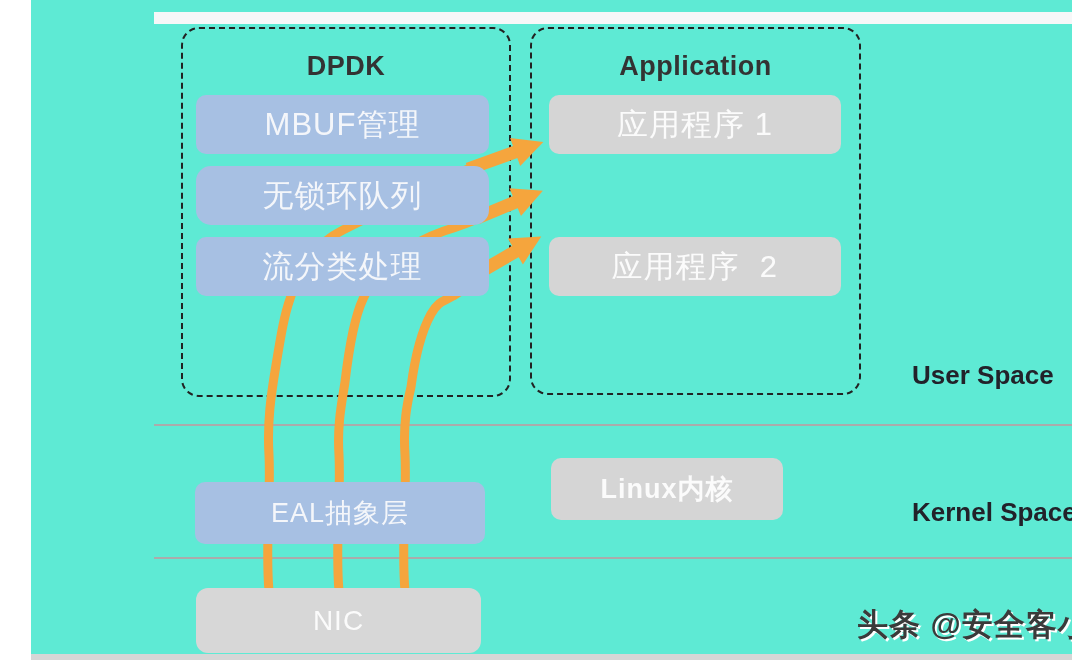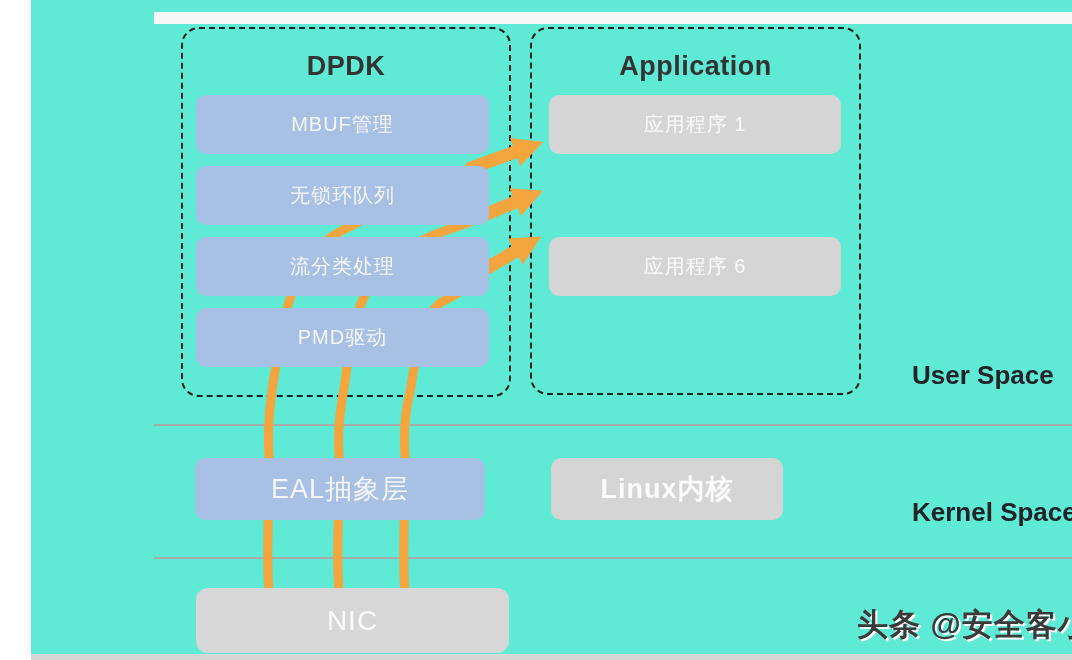--- a/index.html
+++ b/index.html
@@ -43,32 +43,32 @@
   .divider-2{left:123px;top:557px;width:941px;}
 
   svg.flows{left:0;top:0;z-index:2;pointer-events:none;}
   .flow-line{fill:none;stroke:var(--arrow-orange);stroke-width:9;stroke-linecap:round;}
   .flow-arrow{fill:none;stroke:var(--arrow-orange);stroke-width:13;stroke-linecap:butt;}
   .arrowhead{fill:var(--arrow-orange);}
 
   .module{
     display:flex;align-items:center;justify-content:center;
     border-radius:10px;z-index:3;
-    font-size:20px;color:var(--module-text);
+    font-size:31px;color:var(--module-text);
     letter-spacing:1px;
   }
   .m-blue{background:var(--dpdk-module-fill);}
   .m-gray{background:var(--app-module-fill);color:#fbfbfb;}
   .dpdk-col{left:165px;width:293px;height:59px;}
   .app-col{left:518px;width:292px;height:59px;text-align:right;}
-  .row-1{top:95px;} .row-2{top:166px;} .row-3{top:237px;} .row-4{top:308px;}
+  .row-1{top:95px;} .row-2{top:166px;border-radius:15px;} .row-3{top:237px;font-family:Liberation Mono, monospace;} .row-4{top:308px;}
 
-  .eal-box{left:164px;top:458px;width:290px;height:62px;font-size:27px;}
+  .eal-box{left:164px;top:482px;width:290px;height:62px;font-size:27px;}
   .linux-box{left:520px;top:458px;width:232px;height:62px;font-size:27px;font-weight:bold;}
-  .nic-box{left:165px;top:588px;width:313px;height:65px;border-radius:12px;font-size:28px;background:#d7d7d7;}
+  .nic-box{left:165px;top:588px;width:285px;height:65px;border-radius:12px;font-size:28px;background:#d7d7d7;}
 
   .region-label{
     font-size:26px;font-weight:bold;color:var(--region-label-text);
     z-index:4;white-space:nowrap;
   }
   .label-user{left:881px;top:360px;}
   .label-kernel{left:881px;top:497px;}
 
   .watermark{
     left:826px;top:604px;z-index:6;white-space:nowrap;
@@ -104,24 +104,23 @@
     <path class="flow-line" d="M 308 591 C 304 545, 310 495, 308 455 C 306 424, 311 402, 314 382 C 318 348, 323 318, 332 299 C 345 267, 376 244, 413 231 C 426 227, 438 223, 450 217"></path>
     <path class="flow-line" d="M 374 591 C 370 545, 376 495, 374 455 C 372 424, 376 404, 380 387 C 384 357, 390 332, 400 314 C 407 301, 414 301, 422 296 C 434 289, 445 279, 454 270"></path>
     <path class="flow-arrow" marker-end="url(#ah)" d="M 437 169 L 487 151"></path>
     <path class="flow-arrow" marker-end="url(#ah)" d="M 446 218 L 487 201"></path>
     <path class="flow-arrow" marker-end="url(#ah)" d="M 449 272 L 487 250"></path>
   </svg>
 
   <div class="abs module m-blue dpdk-col row-1">MBUF管理</div>
   <div class="abs module m-blue dpdk-col row-2">无锁环队列</div>
   <div class="abs module m-blue dpdk-col row-3">流分类处理</div>
-  <div class="abs module m-blue dpdk-col row-4">PMD驱动</div>
 
   <div class="abs module m-gray app-col row-1">应用程序 1</div>
-  <div class="abs module m-gray app-col row-3">应用程序 6</div>
+  <div class="abs module m-gray app-col row-3">应用程序 2</div>
 
   <div class="abs module m-blue eal-box">EAL抽象层</div>
   <div class="abs module m-gray linux-box">Linux内核</div>
 
   <div class="abs module m-gray nic-box">NIC</div>
 
   <div class="abs region-label label-user">User Space</div>
   <div class="abs region-label label-kernel">Kernel Space</div>
 
   <div class="abs watermark">头条 @安全客小安</div>

